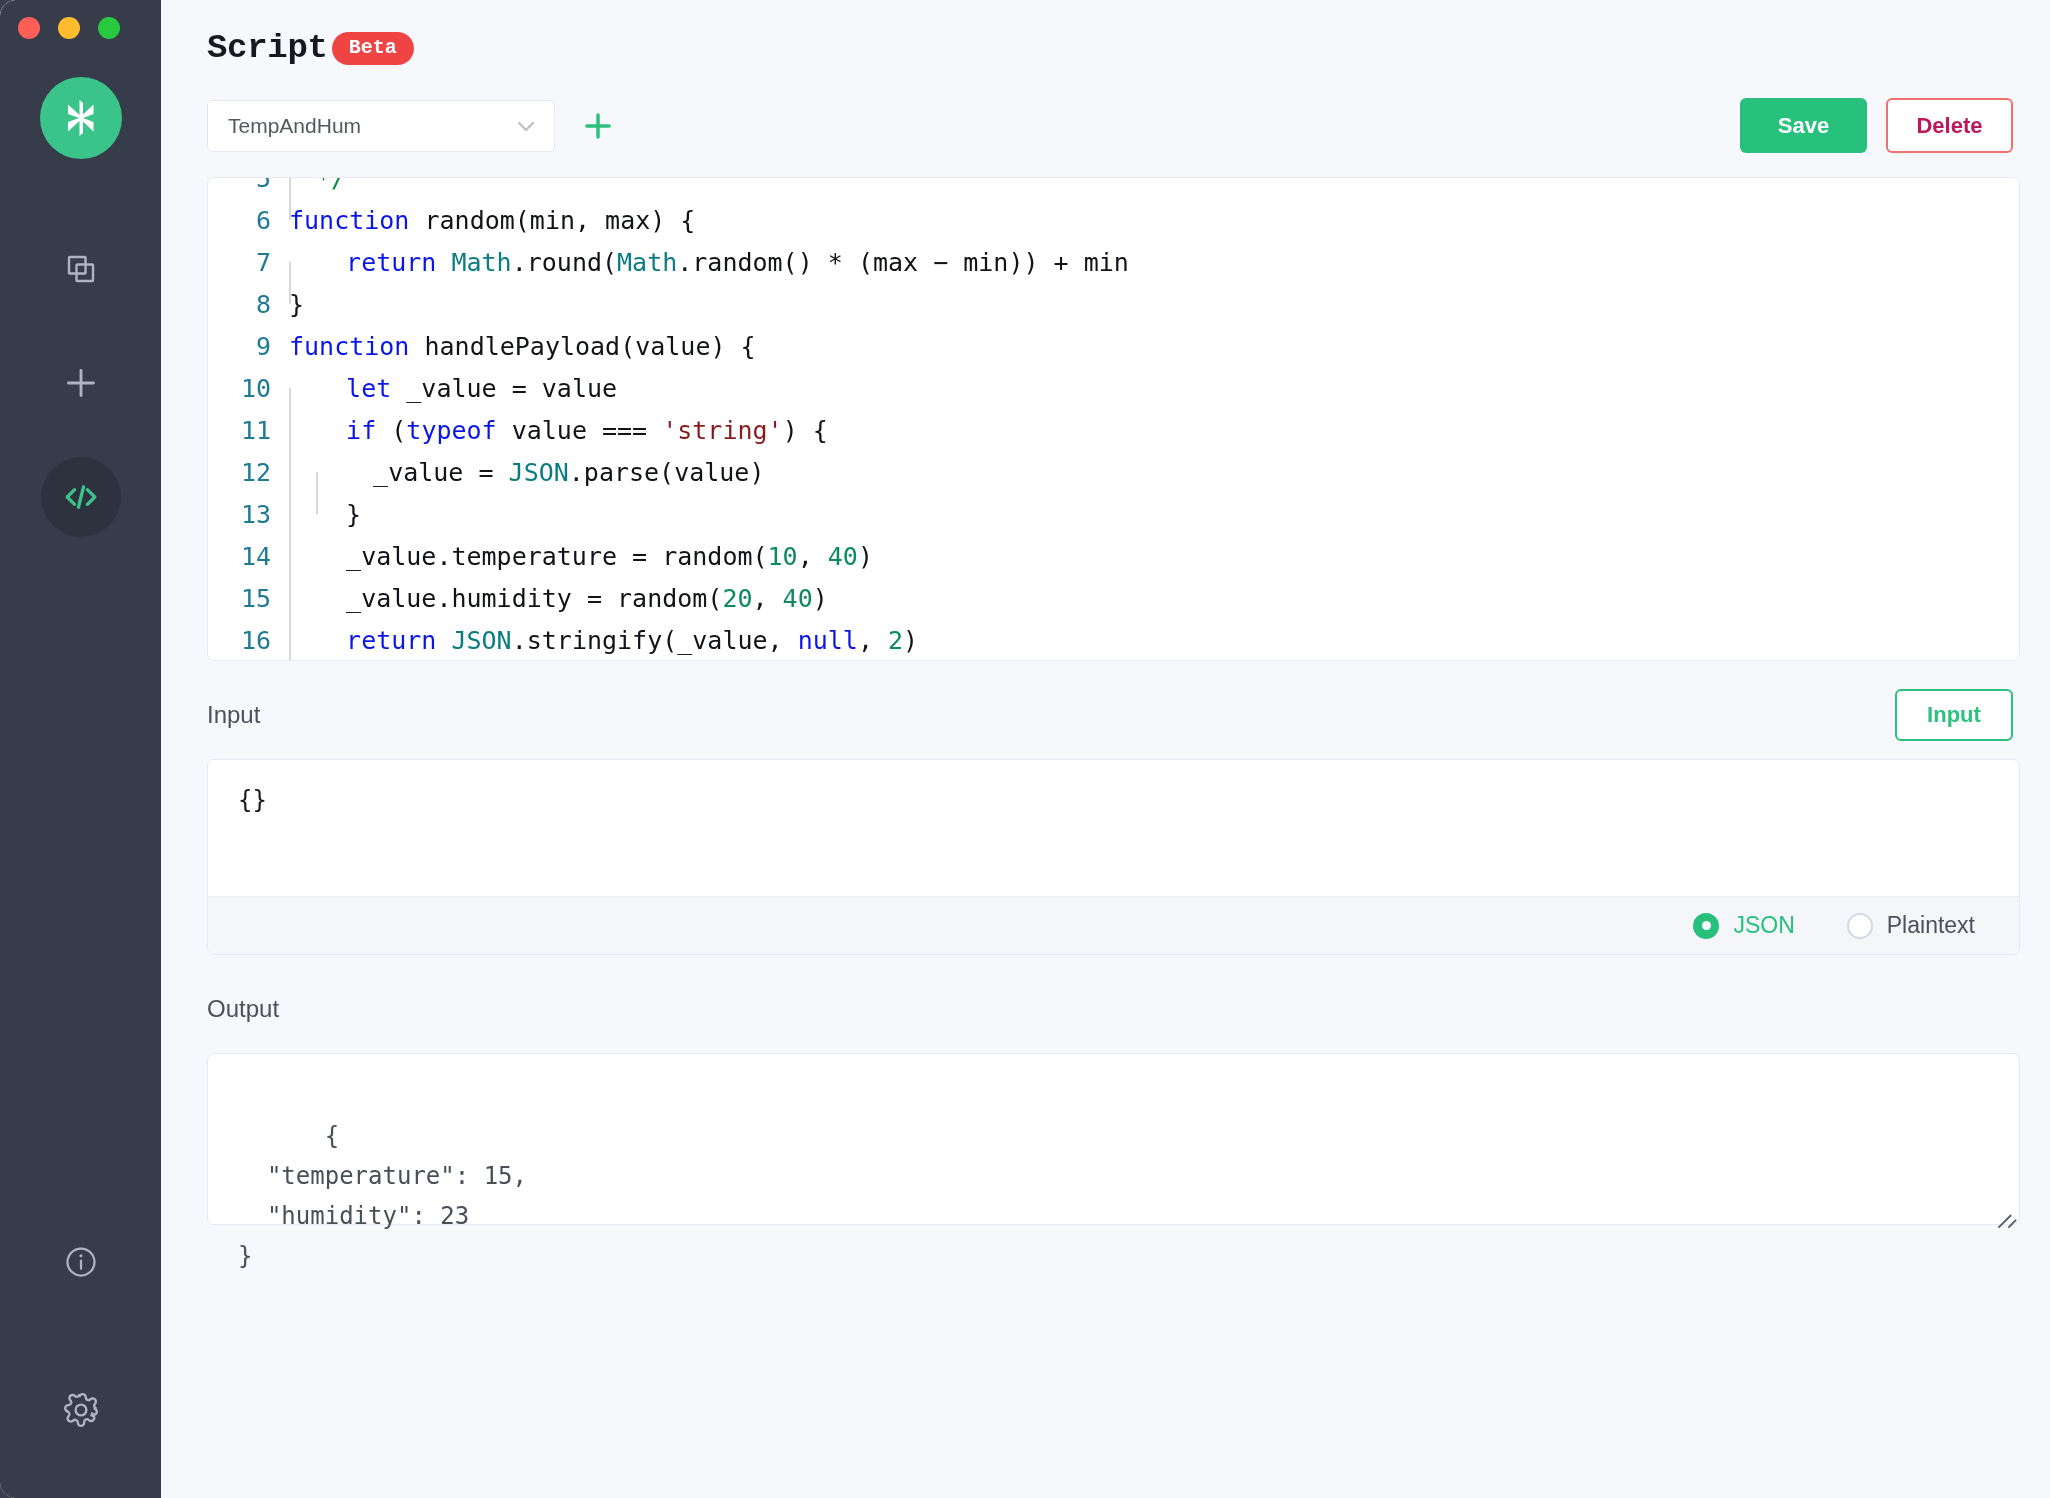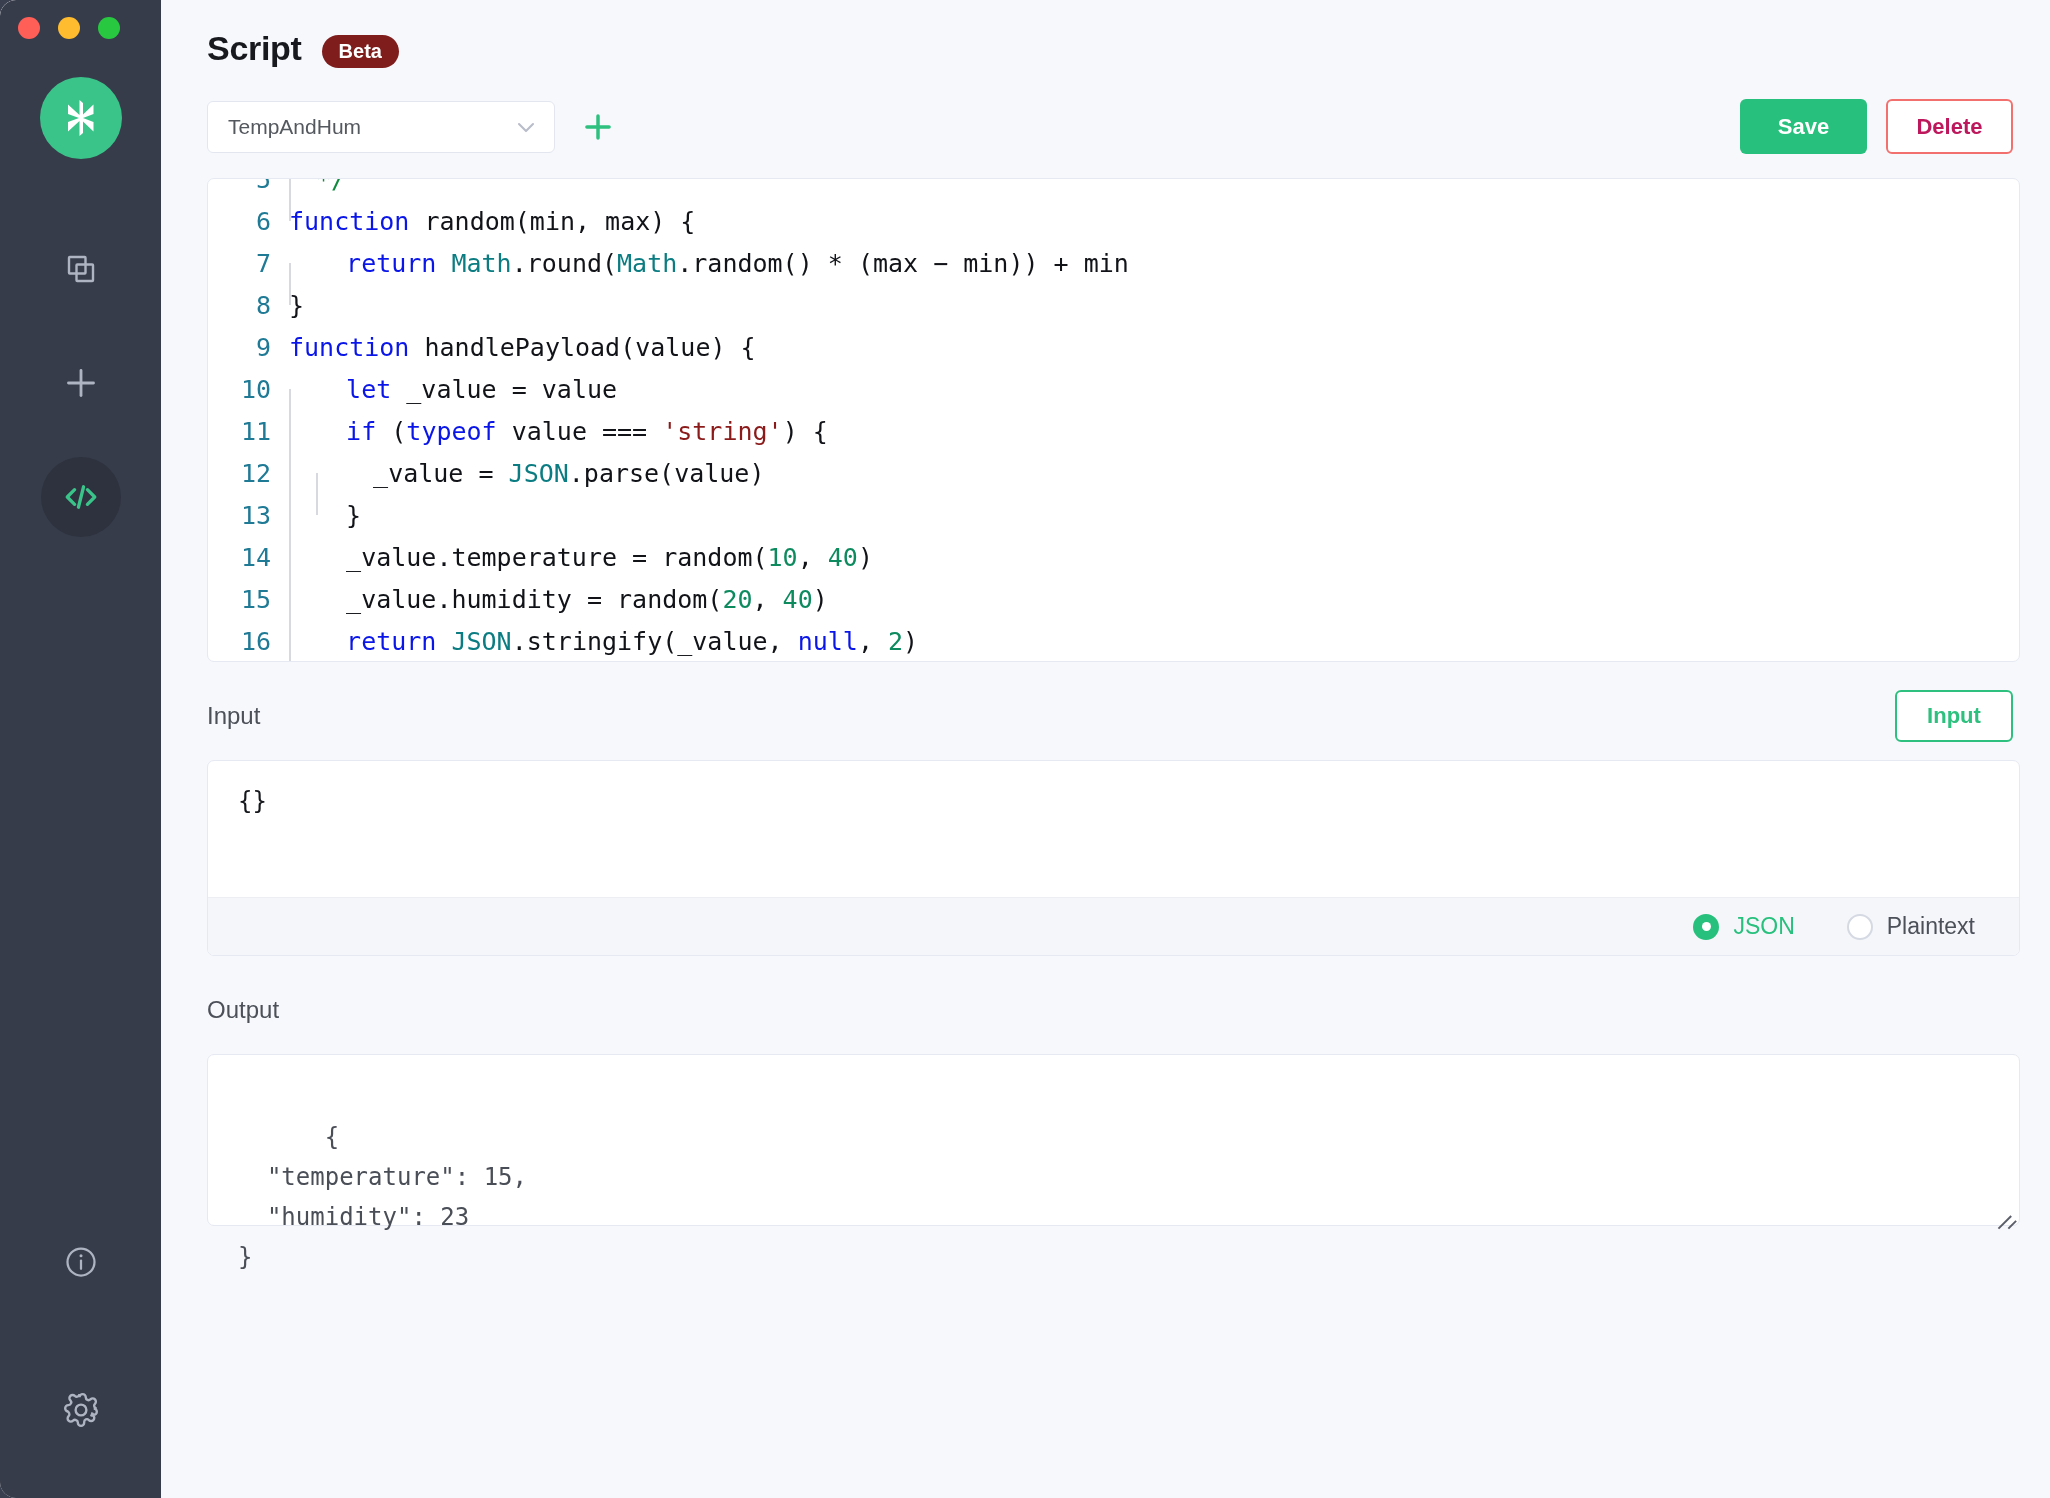--- a/index.html
+++ b/index.html
@@ -57,26 +57,27 @@
   .nav-gap-b { margin-top: 68px; }
 
   
   .main {
     flex: 1; min-width: 0;
     padding: 0 30px 0 30px;
     display: flex; flex-direction: column;
     overflow: hidden;
   }
   .page-head {
-    display: flex; align-items: flex-end; gap: 20px;
+    display: flex; align-items: center; gap: 4px;
     padding: 29px 0 0 16px;
+    font-family: Liberation Mono, monospace;
   }
   .page-title { font-size: 34px; font-weight: bold; color: #17191f; letter-spacing: -0.3px; }
   .badge-beta {
-    background: #7f1d1d; color: #fff;
+    background: #ef4444; color: #fff;
     font-size: 20px; font-weight: bold;
     padding: 6px 17px 7px; border-radius: 20px;
     line-height: 1;
   }
 
   .toolbar {
     display: flex; align-items: center;
     padding: 31px 0 0 16px;
     gap: 18px;
   }

